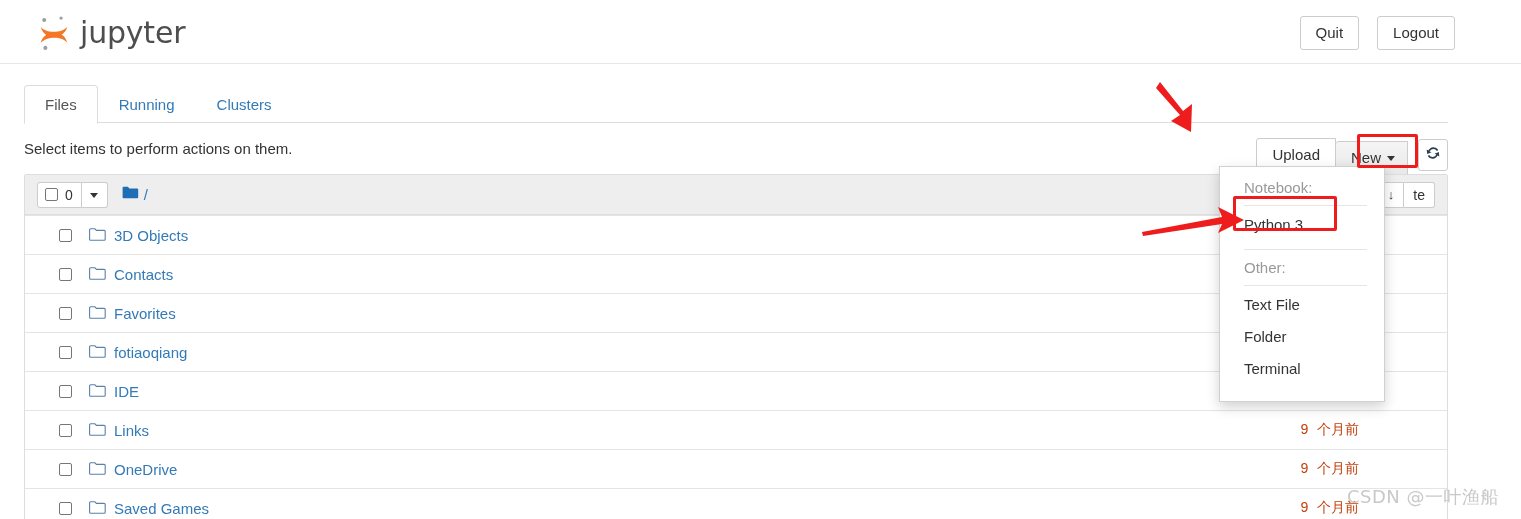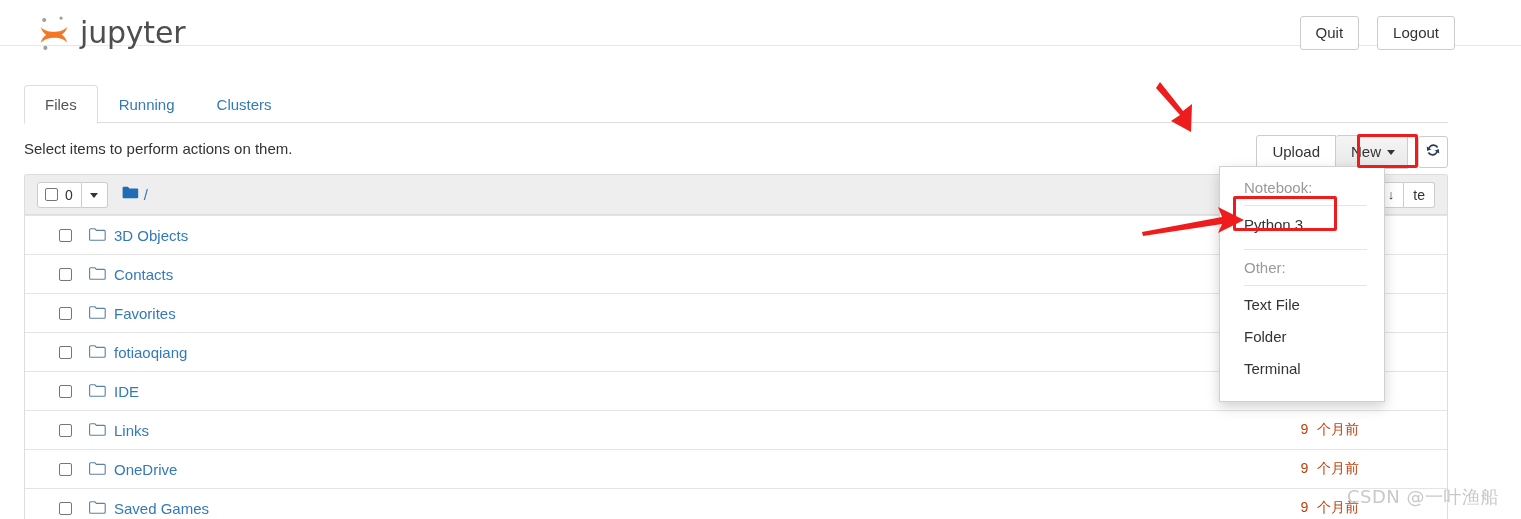--- a/index.html
+++ b/index.html
@@ -9,21 +9,21 @@
     overflow: hidden;
     background: #ffffff;
     font-family: "Liberation Sans", sans-serif;
     -webkit-font-smoothing: antialiased;
   }
 
   #page { position: relative; width: 1521px; height: 519px; background: #fff; }
 
   
   .navbar {
-    position: absolute; left: 0; top: 0; width: 1521px; height: 46px;
+    position: absolute; left: 0; top: 0; width: 1521px; height: 64px;
     background: #fff;
     border-bottom: 1px solid #e7e7e7;
   }
   .brand {
     position: absolute; left: 36px; top: 13px;
     display: flex; align-items: center; gap: 8px;
   }
   .jp-logo { width: 36px; height: 40px; display: block; }
   .brand-text {
     font-size: 30px; color: #4e4e4e; letter-spacing: -0.2px;
@@ -77,21 +77,21 @@
     position: absolute; right: 73px; top: 135px;
     display: flex; align-items: center; gap: 0;
   }
   .tool-right .btn { border-radius: 3px 0 0 3px; }
   .btn-new {
     background: linear-gradient(#f5f5f5, #e8e8e8);
     background-color: #ebebeb;
     border-left: none;
     border-radius: 0 3px 3px 0;
     padding-right: 12px;
-    display: flex; align-items: center; gap: 6px;
+    display: flex; align-items: center; gap: 6px; margin-top: 6px;
   }
   .caret {
     display: inline-block; width: 0; height: 0;
     border-left: 4px solid transparent;
     border-right: 4px solid transparent;
     border-top: 5px solid #333;
     position: relative; top: 1px;
   }
   .btn-refresh {
     margin-left: 10px;

